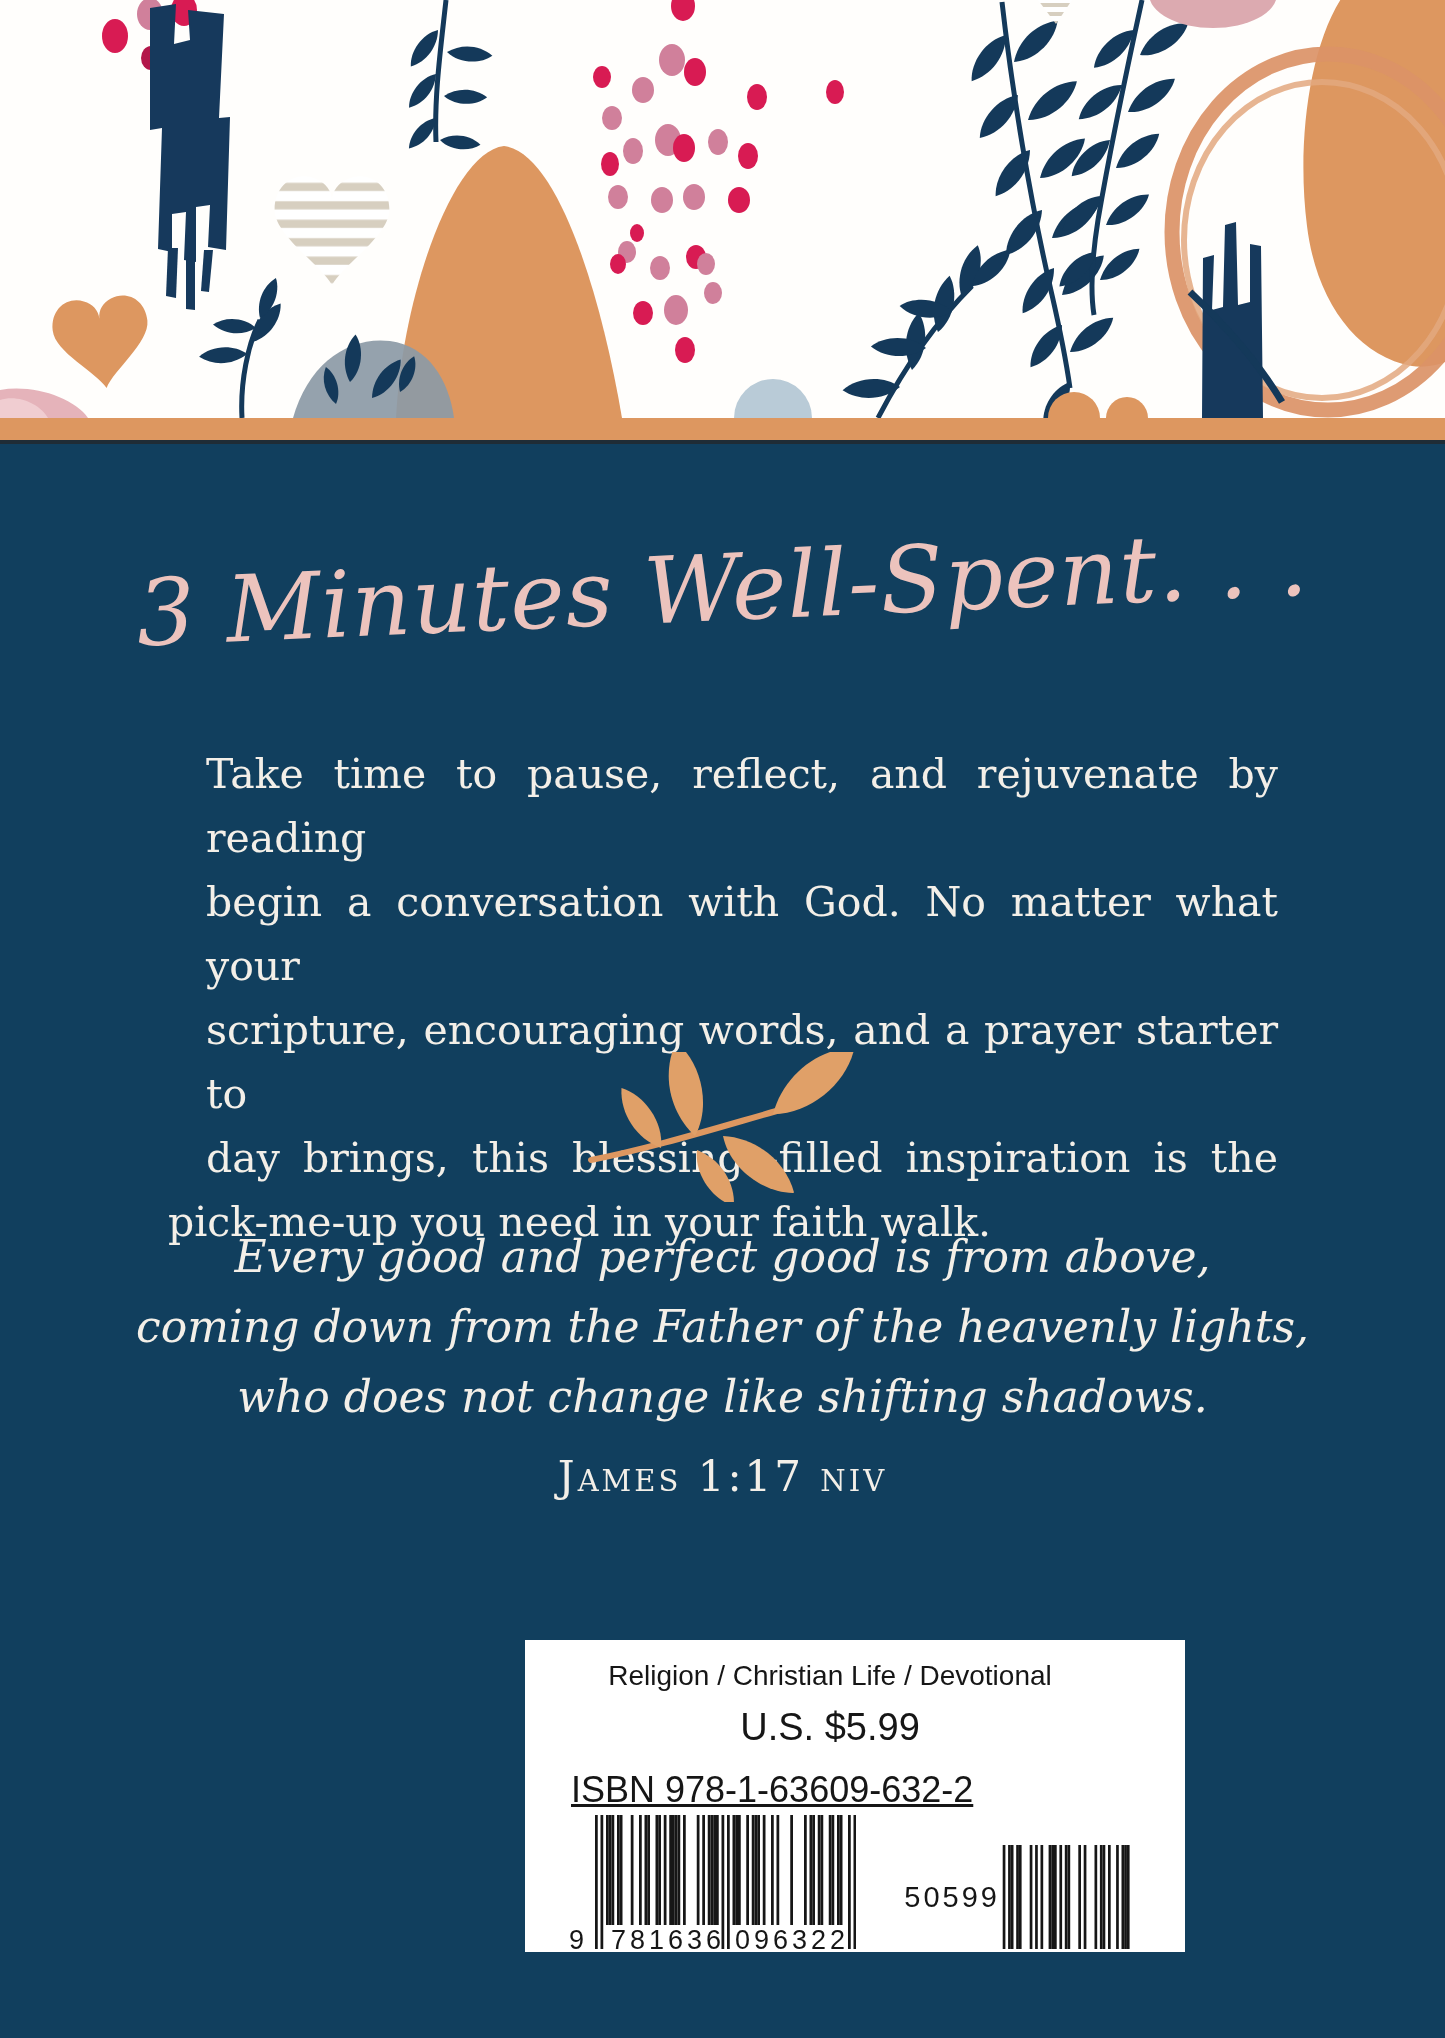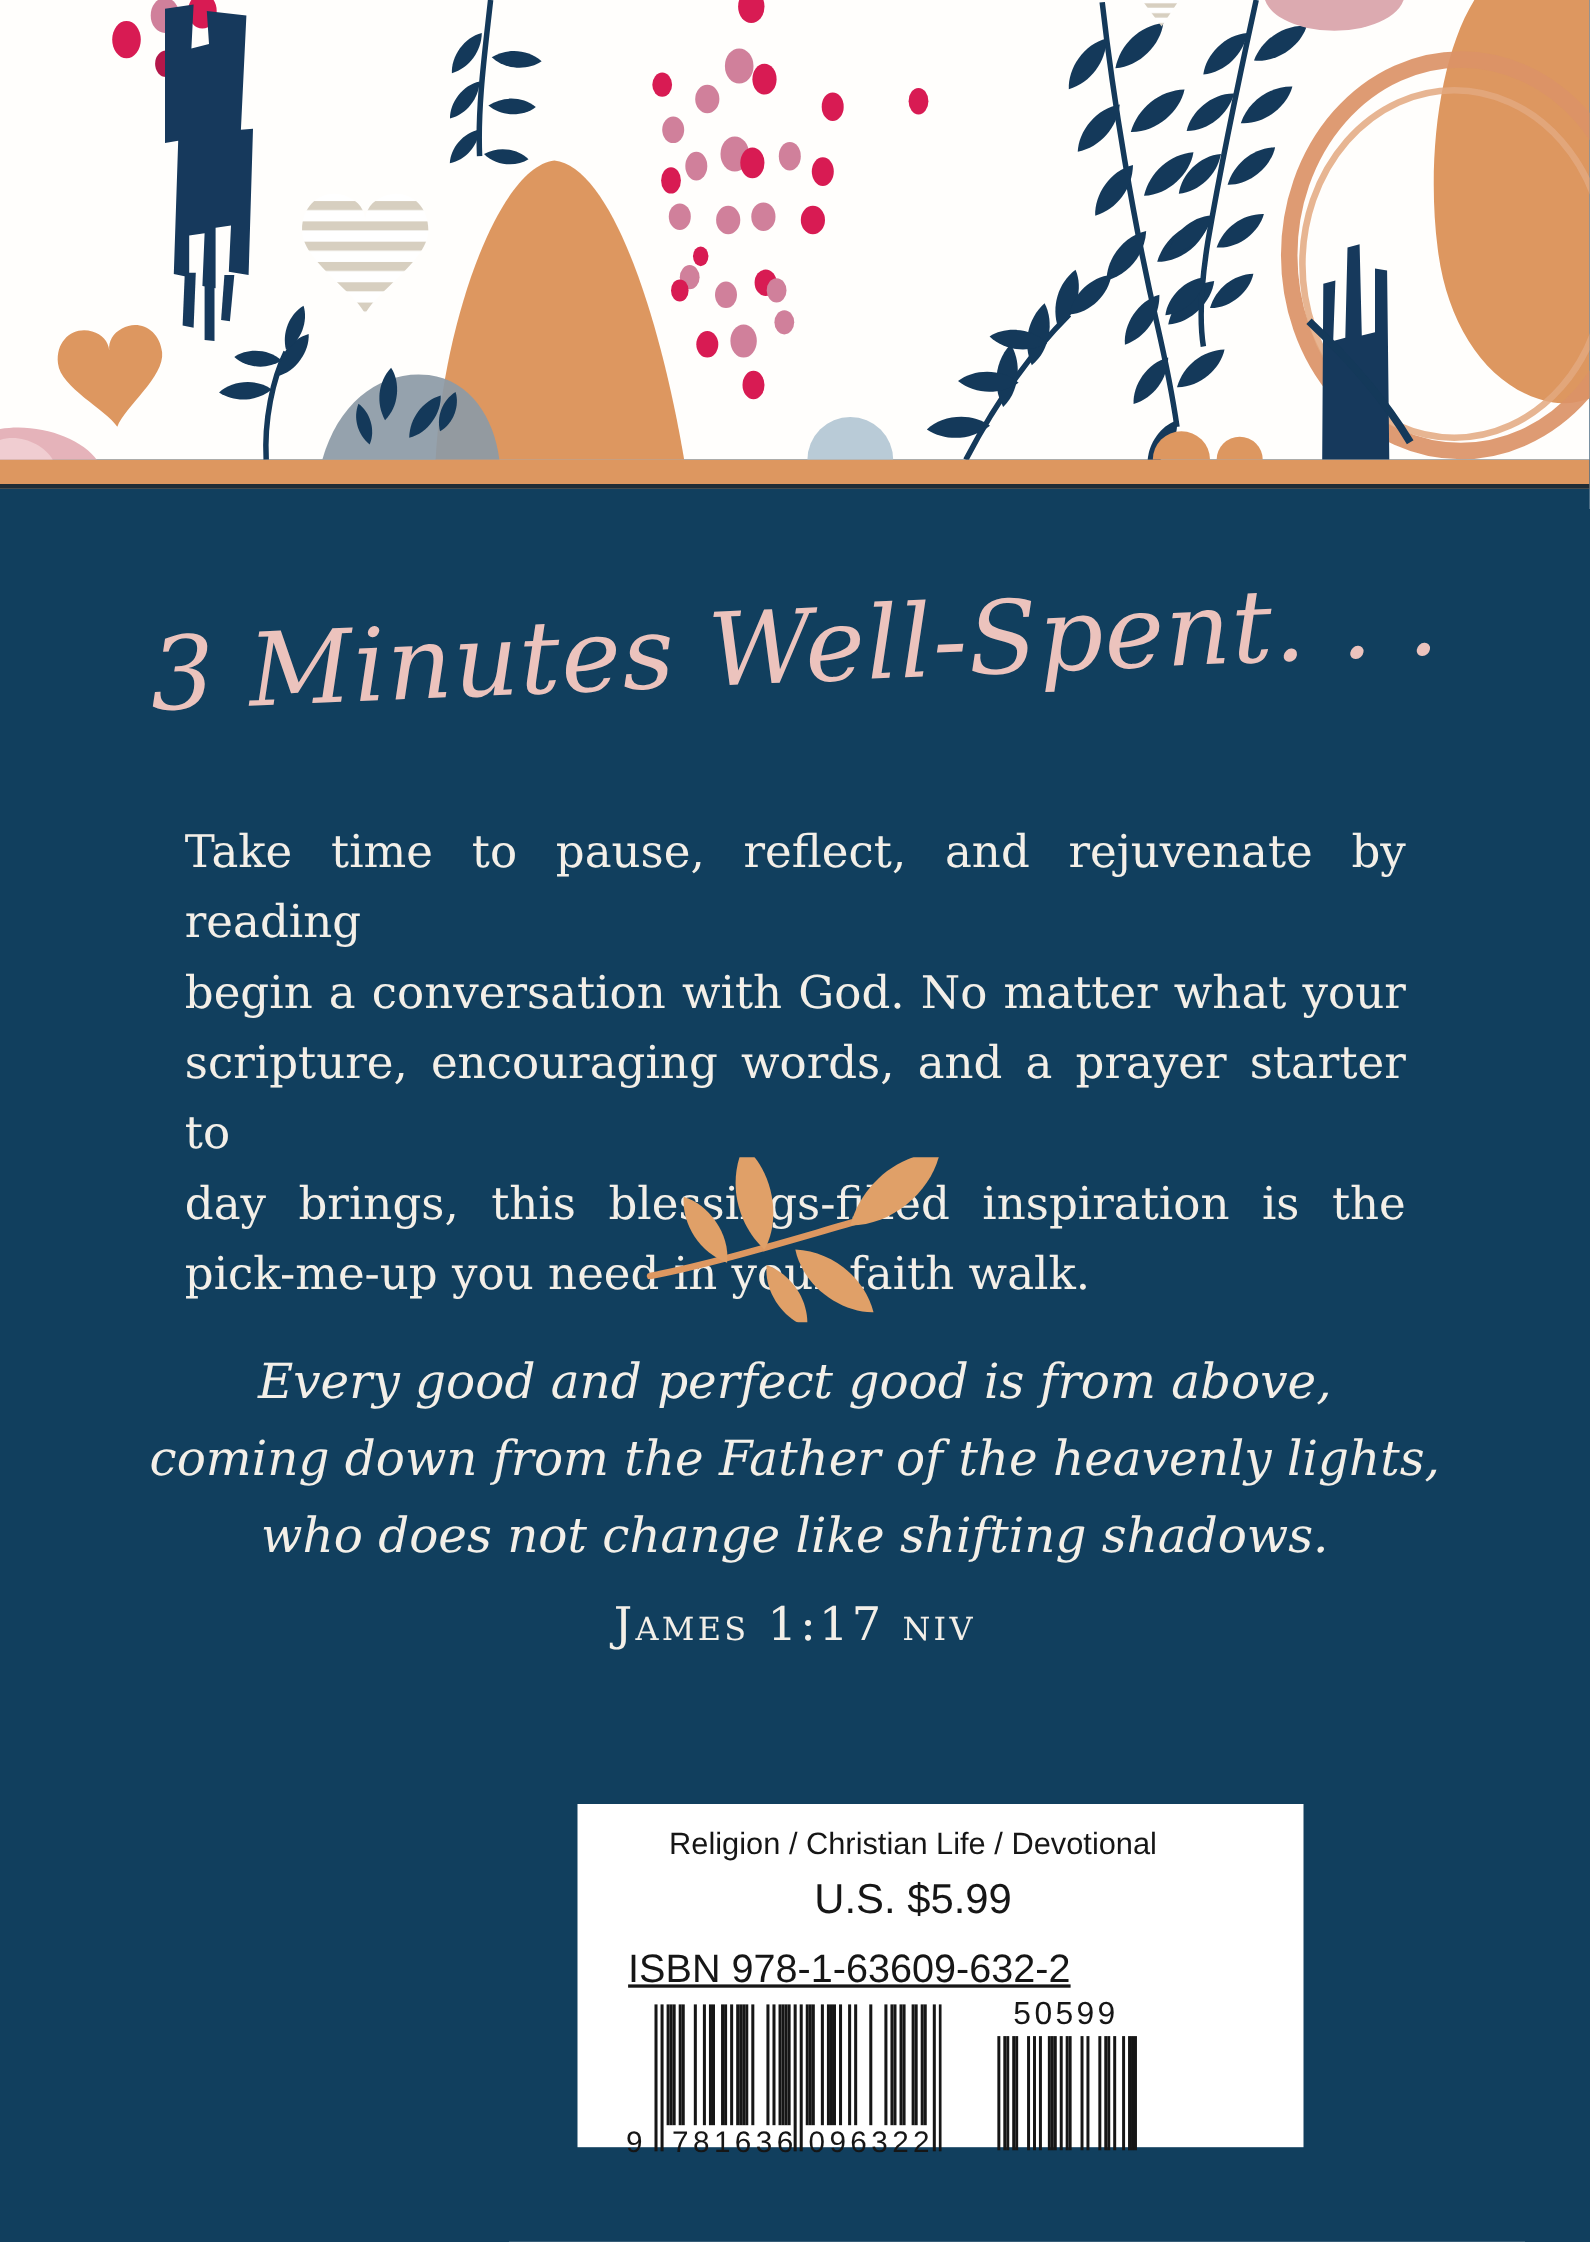--- a/index.html
+++ b/index.html
@@ -16,21 +16,21 @@
             background:var(--tan,#dd9760);border-bottom:4px solid #1f2c36;}
 
   
   .headline{position:absolute;top:535px;left:0;width:100%;text-align:center;
             font-family:"DejaVu Serif",serif;font-style:italic;font-size:92px;
             color:var(--blush,#ecc3bd);transform:rotate(-2.5deg);letter-spacing:1px;}
 
   
   .description{position:absolute;top:742px;left:168px;width:1110px;
                color:var(--cream,#f3efe8);font-size:41px;line-height:64px;}
-  .description .just{text-align:justify;text-align-last:justify;}
+  .description .just{text-align:justify;text-align-last:justify;margin-left:38px;}
   .description .last{text-align:left;}
 
   
   .ornament{position:absolute;top:1052px;left:50%;transform:translateX(-50%);}
 
   
   .verse{position:absolute;top:1222px;left:0;width:100%;text-align:center;
          color:var(--cream,#f3efe8);font-style:italic;font-size:44px;line-height:70px;}
   .verse-ref{margin-top:10px;font-style:normal;font-variant:small-caps;
              font-size:42px;letter-spacing:3px;}
@@ -42,21 +42,21 @@
   .label-cat{font-size:28px;text-align:center;}
   .label-price{font-size:38px;text-align:center;margin-top:14px;}
   .label-isbn{font-size:36px;text-align:left;margin-top:20px;margin-left:6px;text-decoration:underline;}
   .barcode-row{display:flex;align-items:flex-end;margin-top:4px;margin-left:6px;gap:48px;}
   .ean13-wrap{position:relative;height:140px;}
   .ean13-digits{position:absolute;top:110px;left:0;width:285px;height:30px;
                 font-size:27px;color:#161616;}
   .ean13-digits .d0{position:absolute;left:-2px;top:0;}
   .ean13-digits .d1{position:absolute;left:40px;top:0;letter-spacing:4px;}
   .ean13-digits .d2{position:absolute;left:164px;top:0;letter-spacing:4px;}
-  .ean5-wrap{display:flex;flex-direction:column;align-items:center;margin-bottom:2px;}
+  .ean5-wrap{display:flex;flex-direction:row;align-items:center;margin-bottom:2px;}
   .ean5-num{font-size:29px;letter-spacing:3px;margin-bottom:3px;}
 
   
   .logo{position:absolute;top:1768px;left:190px;width:370px;text-align:center;
         color:#f4f5f6;font-family:"Liberation Sans",sans-serif;}
   .logo-name{font-size:54px;font-weight:400;letter-spacing:7px;margin-top:6px;}
   .logo-sub{font-size:19px;font-weight:400;letter-spacing:13px;margin-top:12px;}
 </style>
 </head>
 <body>

